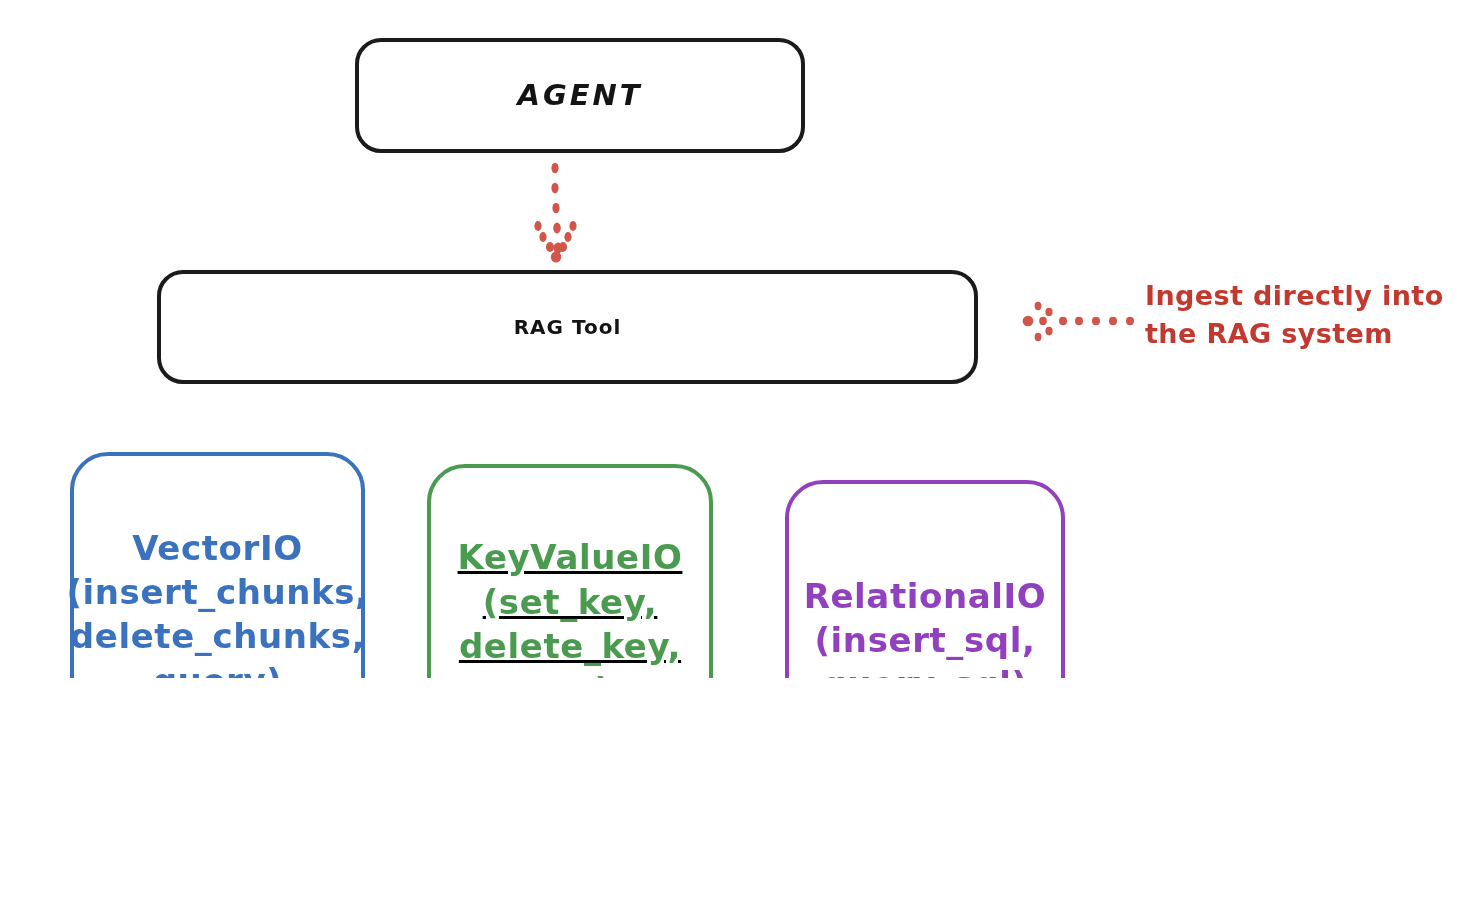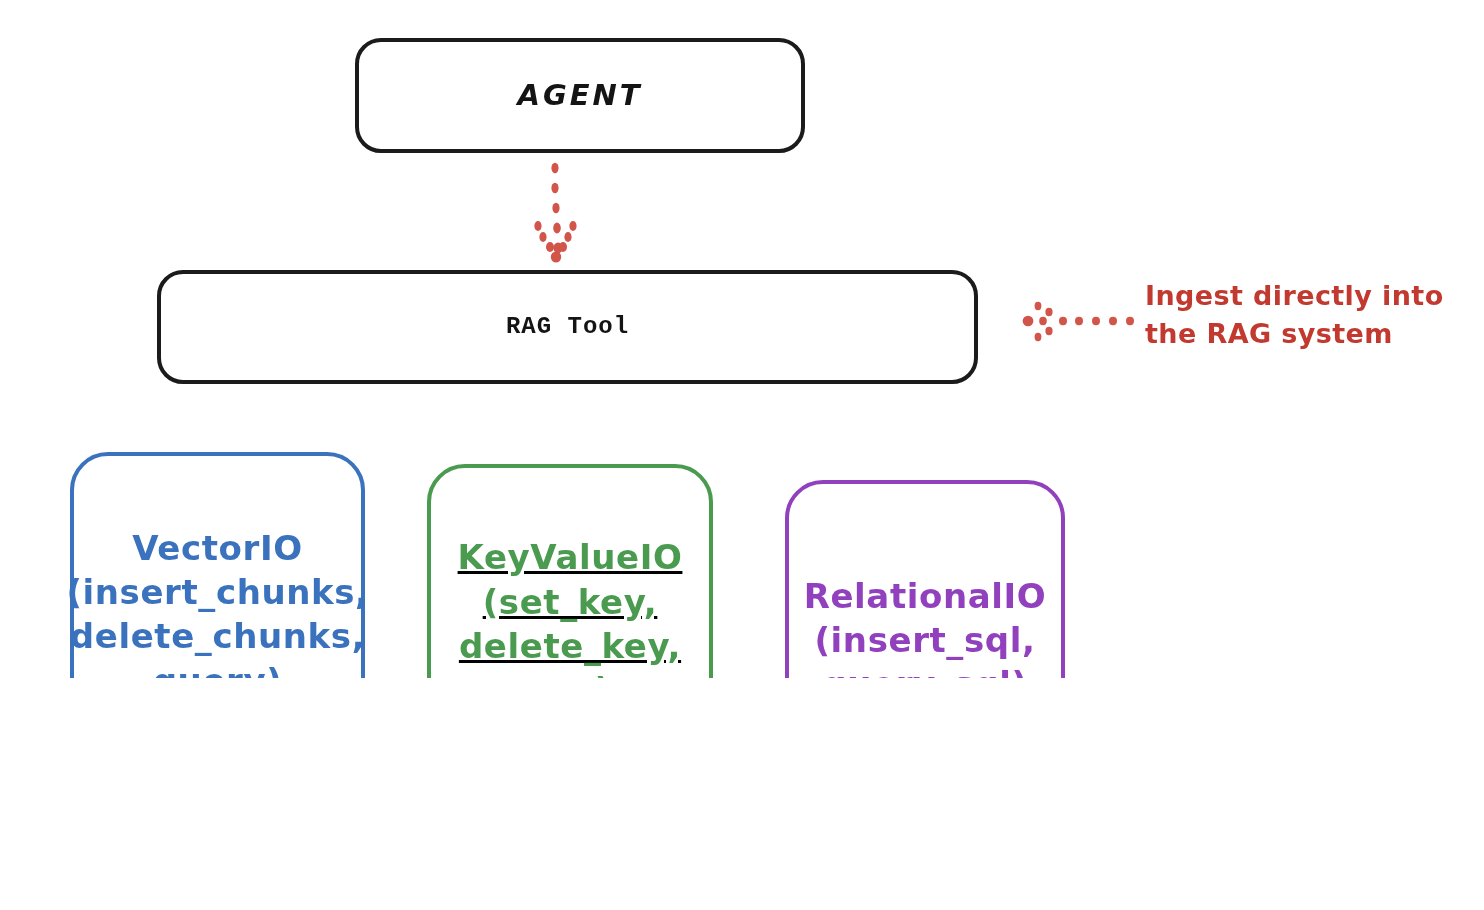--- a/index.html
+++ b/index.html
@@ -58,23 +58,22 @@
     letter-spacing: 3px;
   }
 
   #rag-tool-node {
     left: 157px;
     top: 270px;
     width: 821px;
     height: 114px;
   }
   #rag-tool-node .node-label {
-    font-size: 24px;
+    font-size: 20px;
     letter-spacing: 1px;
-    font-family: Liberation Mono, monospace;
   }
 
   
   .node-colored {
     border-width: 4.5px;
     border-style: solid;
     border-radius: 38px;
   }
   .node-colored .node-label {
     font-size: 34px;

